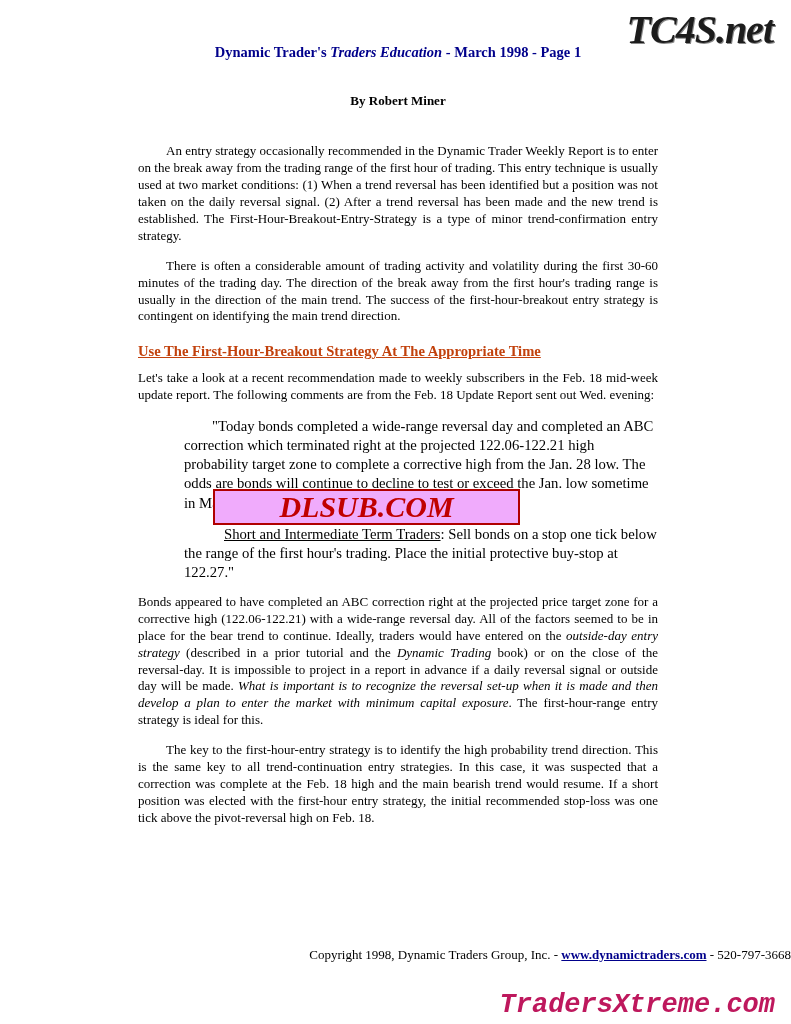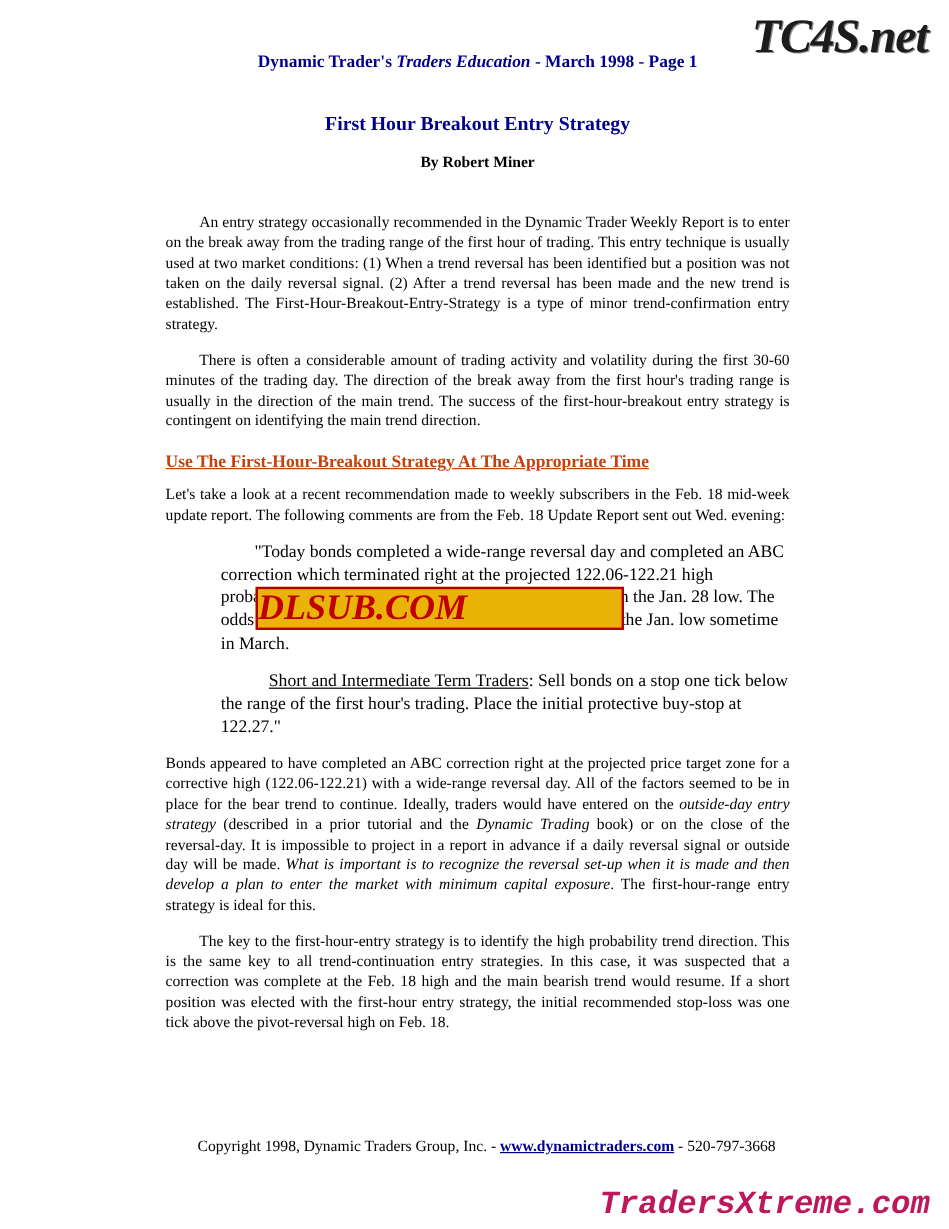--- a/index.html
+++ b/index.html
@@ -32,25 +32,25 @@
     color: #1c1c1c;
     letter-spacing: -1px;
     text-shadow: 1px 1px 0 #888;
   }
   .wm-center {
     position: absolute;
     top: 489px;
     left: 213px;
     width: 307px;
     height: 36px;
-    background: #eab308;
+    background: #f0abfc;
     border: 2px solid #b00000;
     display: flex;
     align-items: center;
-    justify-content: flex-start;
+    justify-content: center;
     box-sizing: border-box;
   }
   .wm-center span {
     font-family: "Liberation Serif", serif;
     font-weight: bold;
     font-style: italic;
     font-size: 30px;
     color: #c00000;
     letter-spacing: 0px;
   }
@@ -126,21 +126,21 @@
   .quote .uline {
     text-decoration: underline;
     margin-left: 12px;
   }
   .ital { font-style: italic; }
   .footer {
     position: absolute;
     left: 0;
     right: 0;
     top: 947px;
-    text-align: center;
+    text-align: right;
     font-size: 13px;
     padding-left: 20px;
   }
   .footer a {
     color: #00008B;
     font-weight: bold;
     text-decoration: underline;
   }
 </style>
 </head>
@@ -149,21 +149,20 @@
 <div class="page">
 
   <div class="wm-topright">TC4S.net</div>
 
   <div class="content">
 
     <div class="doc-header">
       <span>Dynamic Trader's </span><span class="ital">Traders Education</span><span> - March 1998 - Page 1</span>
     </div>
 
-    <div class="doc-title">First Hour Breakout Entry Strategy</div>
     <div class="doc-byline">By Robert Miner</div>
 
     <p class="body">An entry strategy occasionally recommended in the Dynamic Trader Weekly Report is to enter on the break away from the trading range of the first hour of trading. This entry technique is usually used at two market conditions:  (1) When a trend reversal has been identified but a position was not taken on the daily reversal signal. (2) After a trend reversal has been made and the new trend is established. The First-Hour-Breakout-Entry-Strategy is a type of minor trend-confirmation entry strategy.</p>
     <p class="body">There is often a considerable amount of trading activity and volatility during the first 30-60 minutes of the trading day. The direction of the break away from the first hour's trading range is usually in the direction of the main trend. The success of the first-hour-breakout entry strategy is contingent on identifying the main trend direction.</p>
 
     <h2 class="subhead">Use The First-Hour-Breakout Strategy At The Appropriate Time</h2>
 
     <p class="body noindent">Let's take a look at a recent recommendation made to weekly subscribers in the Feb. 18 mid-week update report. The following comments are from the Feb. 18 Update Report sent out Wed. evening:</p>
 
     <div class="quote indent">"Today bonds completed a wide-range reversal day and completed an ABC correction which terminated right at the projected 122.06-122.21 high probability target zone to complete a corrective high from the Jan. 28 low. The odds are bonds will continue to decline to test or exceed the Jan. low sometime in March.</div>

